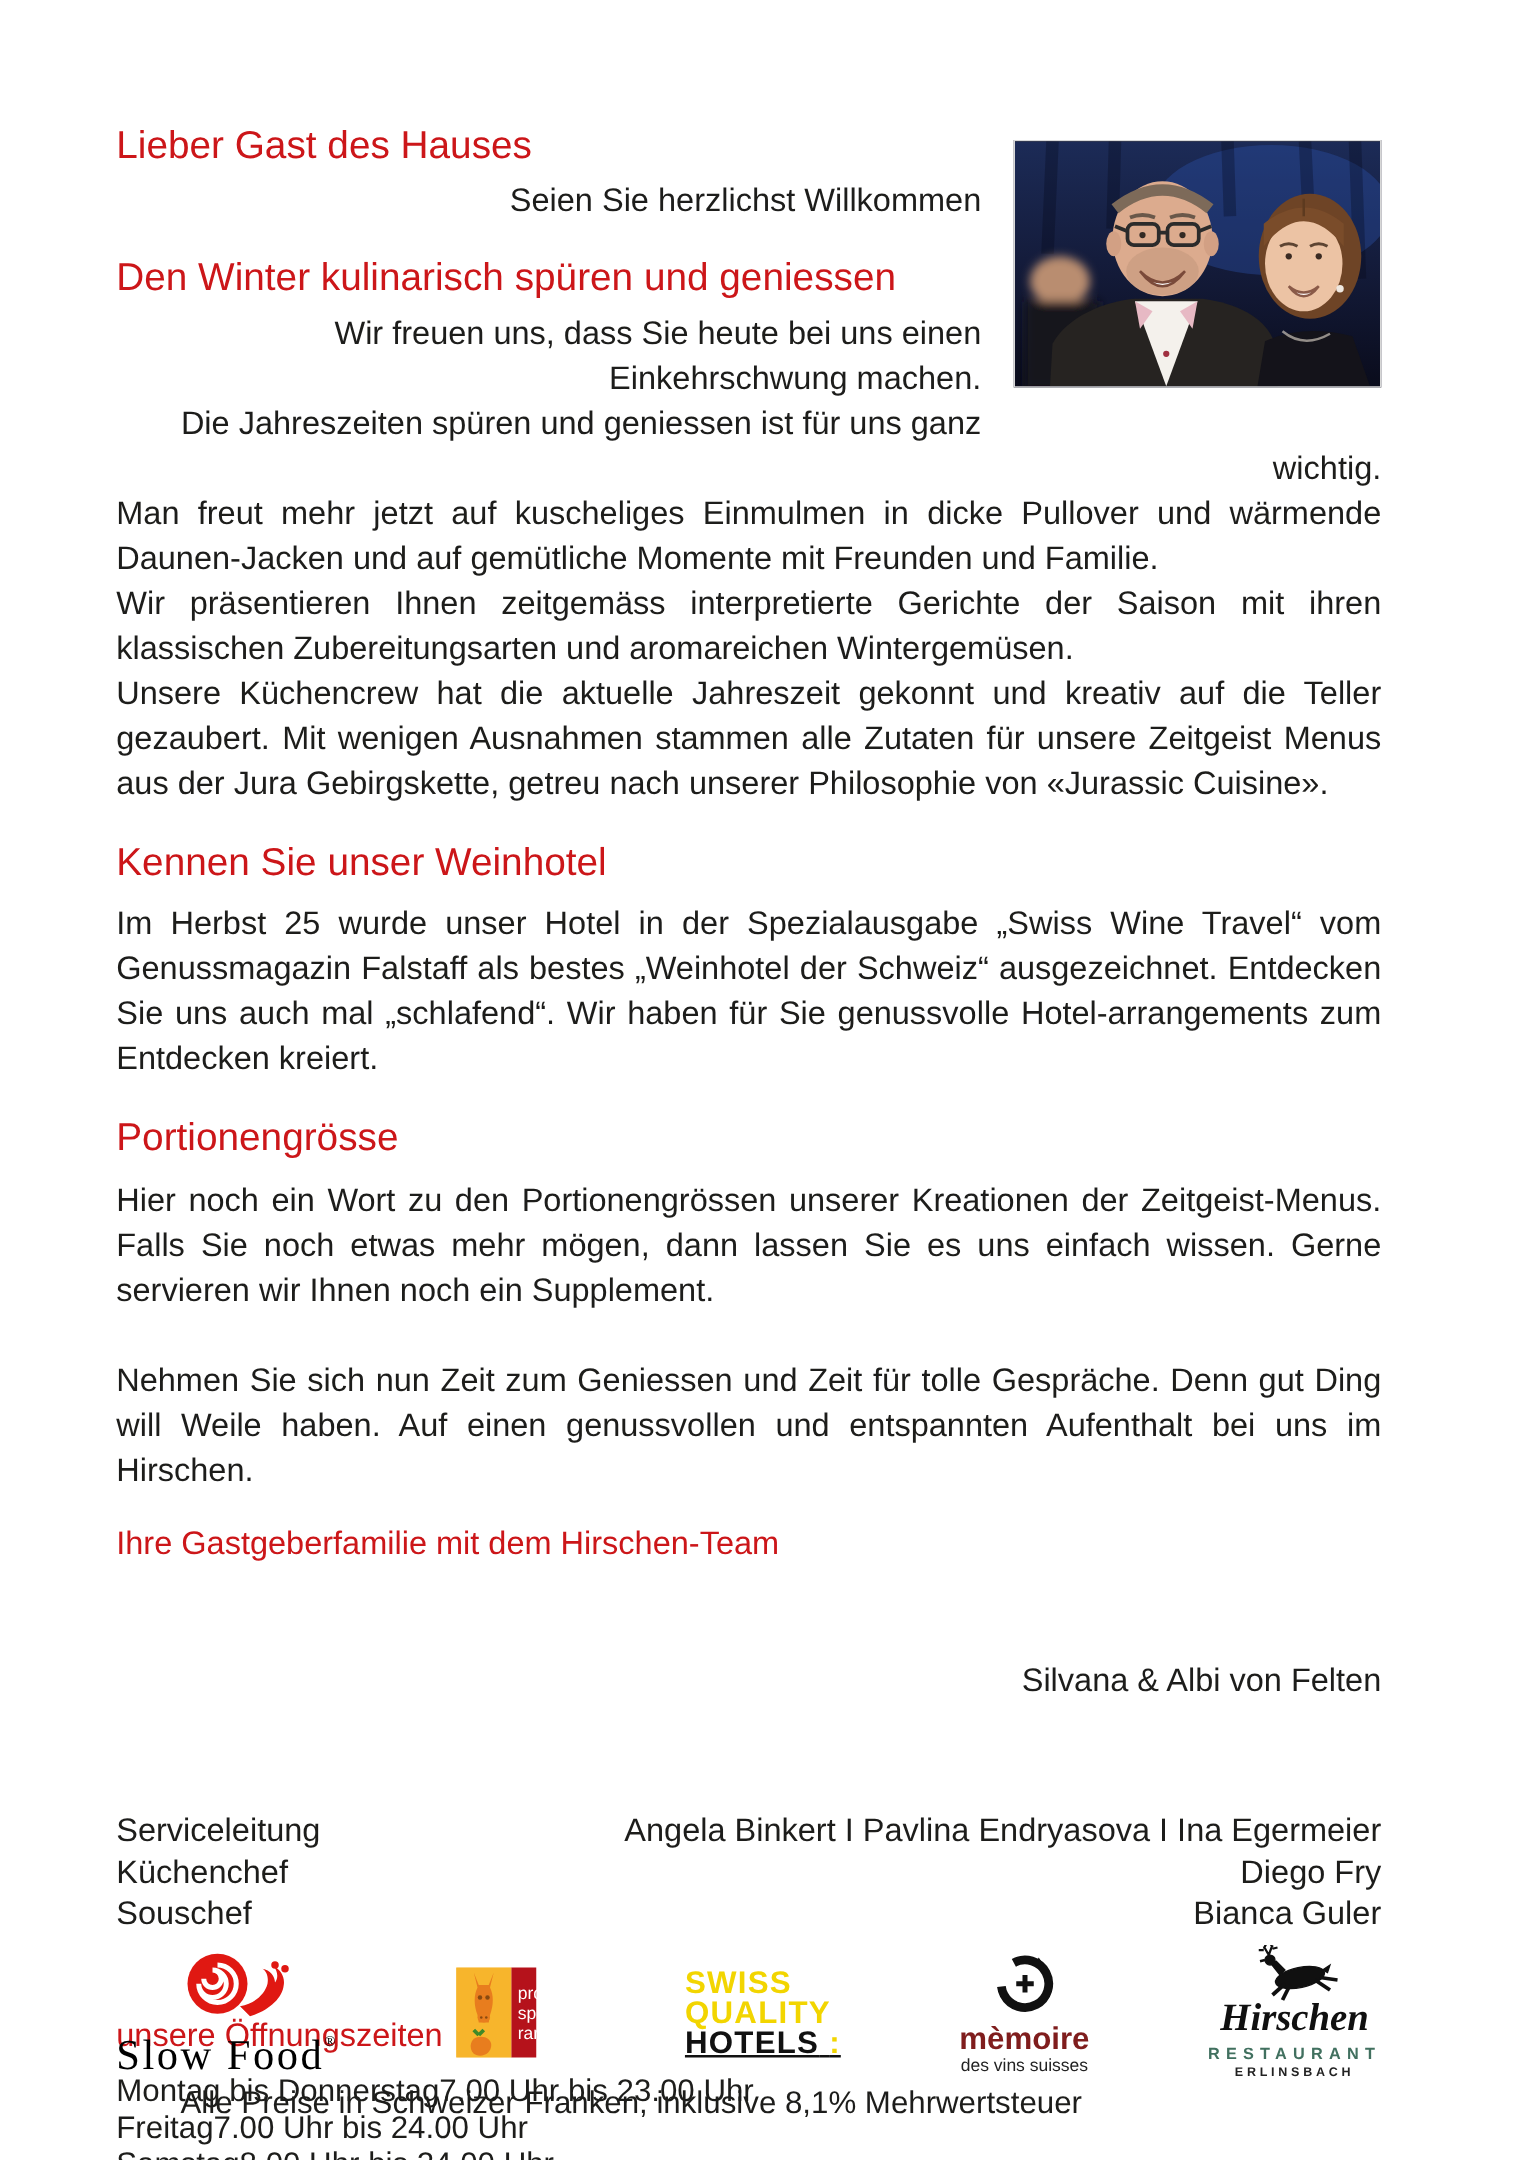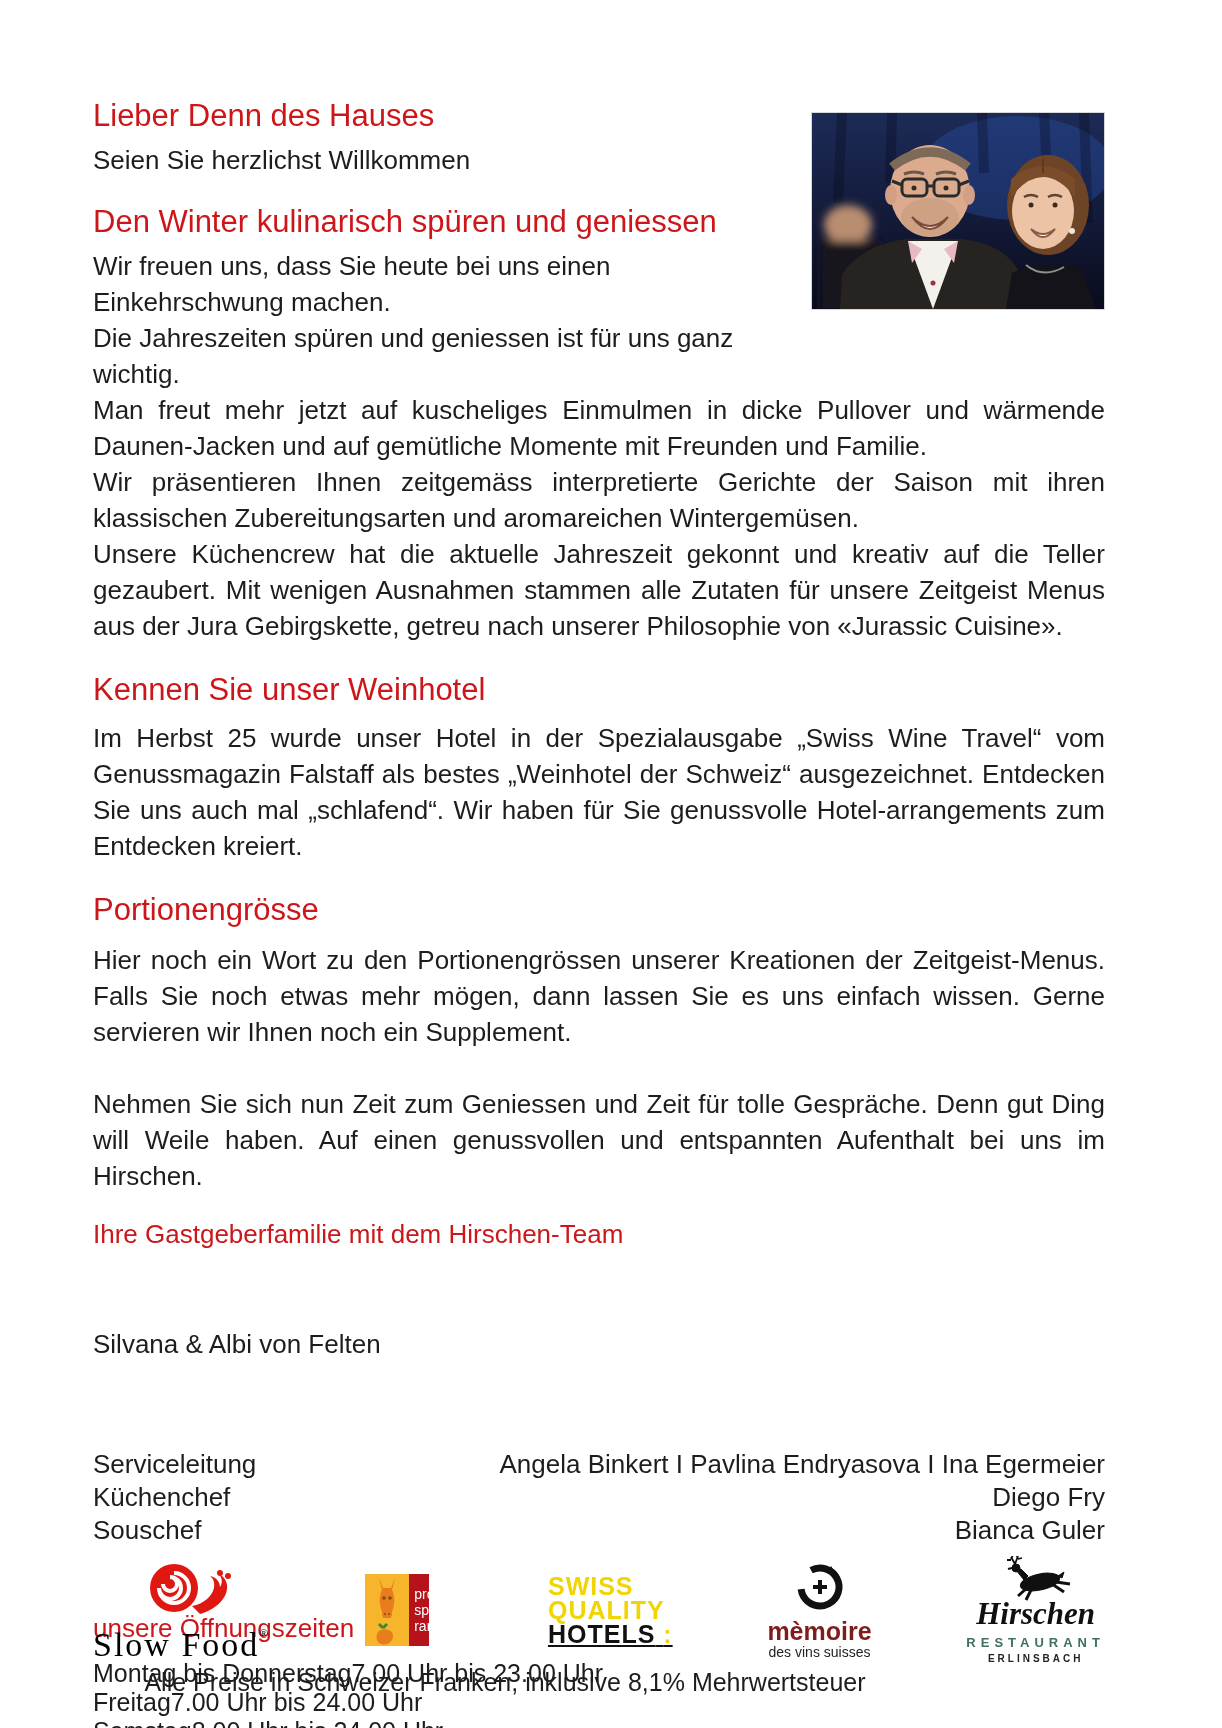--- a/index.html
+++ b/index.html
@@ -7,21 +7,21 @@
     position:relative;width:1222px;height:1728px;background:#ffffff;
     font-family:"Liberation Sans", sans-serif;color:#1d1d1b;overflow:hidden;margin:0 auto;
   }
   .content{position:absolute;left:93px;top:96px;width:1012px;}
   .photo{
     float:right;width:294px;height:198px;margin:16px 0 18px 26px;
     border:1px solid #d8d8d8;box-sizing:border-box;overflow:hidden;background:#0c0f22;
   }
   .h-big{color:#cc1619;font-size:31px;line-height:40px;font-weight:400;margin:0;}
   .h-gap{margin-top:24px;margin-bottom:6px;}
-  .body-line{font-size:26px;line-height:36px;margin:0;}
+  .body-line{font-size:26px;line-height:36px;margin:0;text-align:right;}
   .subtitle{margin-top:6px;}
   .jtext{text-align:justify;}
   .sect{margin-top:26px;}
   .gap-blank{margin-top:36px;}
   .red-line{color:#cc1619;font-size:26px;line-height:36px;margin:22px 0 0 0;}
   .signature{margin-top:74px;}
   .staff{margin-top:86px;}
   .staff-row{display:flex;justify-content:space-between;font-size:26px;line-height:33px;}
   .hours-head{color:#cc1619;font-size:26px;line-height:34px;margin:64px 0 0 0;}
   .hours{margin-top:14px;}
@@ -120,21 +120,21 @@
           <path d="M212,84 Q219,80 226,84" stroke="#5d4432" stroke-width="2.5" fill="none"></path>
           <path d="M236,84 Q243,80 250,84" stroke="#5d4432" stroke-width="2.5" fill="none"></path>
           <path d="M219,116 Q231,126 243,116 Q231,132 219,116 Z" fill="#ffffff" stroke="#8a5a48" stroke-width="2"></path>
           <circle cx="260" cy="118" r="3" fill="#efe8e0"></circle>
           <path d="M194,196 L200,160 Q231,146 270,156 L284,196 Z" fill="#14131a"></path>
           <path d="M214,152 Q231,166 252,154" stroke="#c9c2b8" stroke-width="2" fill="none" opacity="0.7"></path>
         </g>
       </svg>
     </div>
 
-    <h1 class="h-big">Lieber Denn des Hauses</h1>
+    <h1 class="h-big">Lieber Gast des Hauses</h1>
     <p class="body-line subtitle">Seien Sie herzlichst Willkommen</p>
 
     <h2 class="h-big h-gap">Den Winter kulinarisch spüren und geniessen</h2>
     <div>
       <div class="body-line">Wir freuen uns, dass Sie heute bei uns einen Einkehrschwung machen.</div>
       <div class="body-line">Die Jahreszeiten spüren und geniessen ist für uns ganz wichtig.</div>
       <div class="body-line jtext">Man freut mehr jetzt auf kuscheliges Einmulmen in dicke Pullover und wärmende Daunen-Jacken und auf gemütliche Momente mit Freunden und Familie.</div>
       <div class="body-line jtext">Wir präsentieren Ihnen zeitgemäss interpretierte Gerichte der Saison mit ihren klassischen Zubereitungsarten und aromareichen Wintergemüsen.</div>
       <div class="body-line jtext">Unsere Küchencrew hat die aktuelle Jahreszeit gekonnt und kreativ auf die Teller gezaubert. Mit wenigen Ausnahmen stammen alle Zutaten für unsere Zeitgeist Menus aus der Jura Gebirgskette, getreu nach unserer Philosophie von «Jurassic Cuisine».</div>
     </div>

